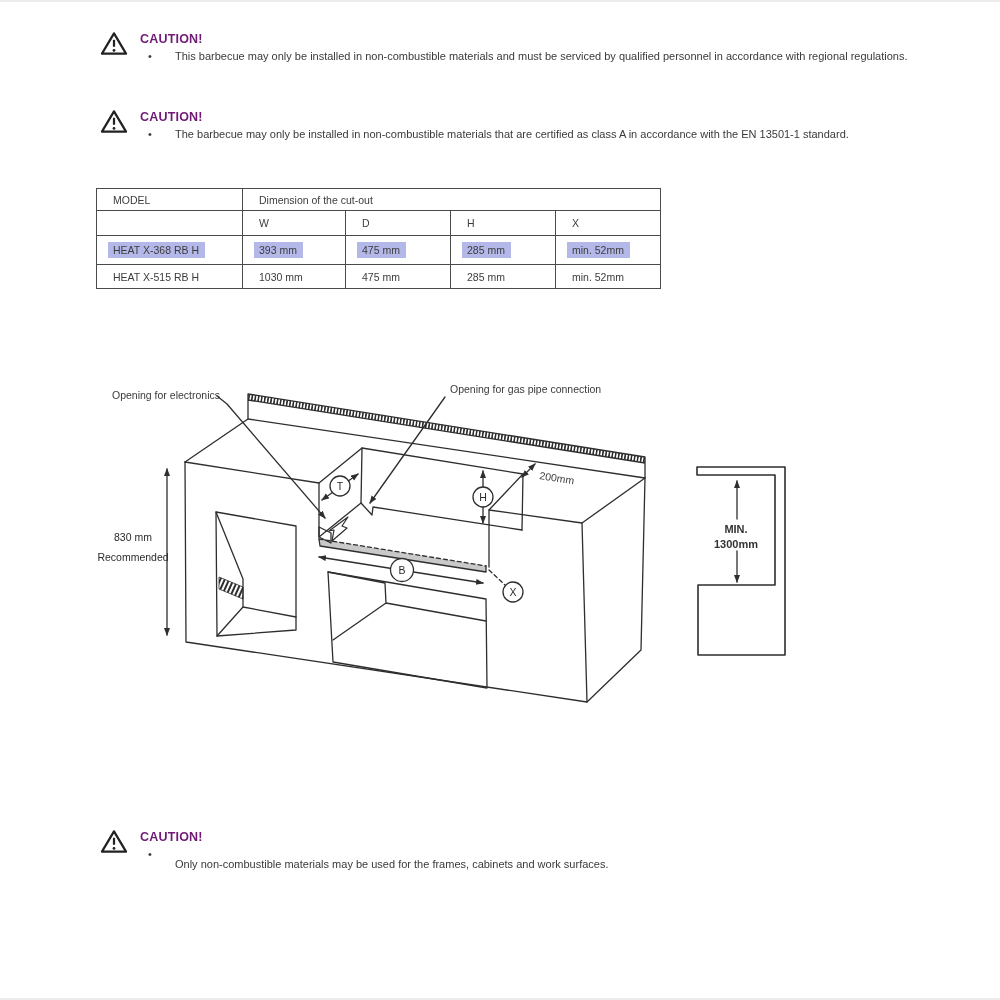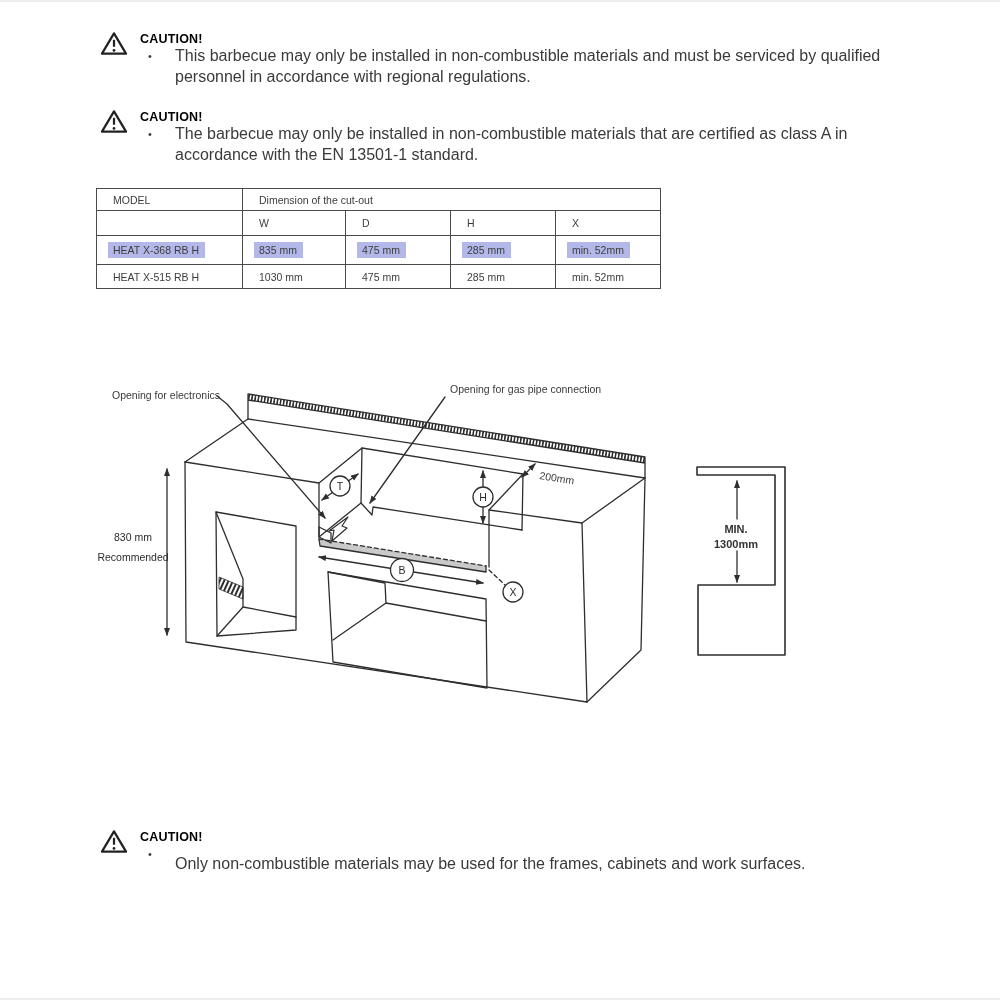--- a/index.html
+++ b/index.html
@@ -2,23 +2,23 @@
 <html style="--hl: #b4b8e9;"><head>
 <meta charset="utf-8">
 <style>
   html,body{margin:0;padding:0;background:#ffffff;}
   #page{position:relative;width:1000px;height:1000px;background:#fff;overflow:hidden;
         font-family:"Liberation Sans", sans-serif;color:#3a3a3a;}
   .edge{position:absolute;left:0;width:1000px;height:2px;background:#ededed;}
   
   .caution{position:absolute;left:0;top:0;width:940px;}
   .c-icon{position:absolute;left:100px;top:0;width:28px;height:25px;}
-  .c-title{position:absolute;left:140px;top:1px;font-size:12.5px;font-weight:bold;color:#000000;letter-spacing:.2px;}
+  .c-title{position:absolute;left:140px;top:1px;font-size:12.5px;font-weight:bold;color:#701a75;letter-spacing:.2px;}
   .c-bullet{position:absolute;left:148px;font-size:11px;color:#3a3a3a;}
-  .c-text{position:absolute;left:175px;width:738px;font-size:16px;line-height:20.5px;color:#3a3a3a;}
+  .c-text{position:absolute;left:175px;width:738px;font-size:11px;line-height:20.5px;color:#3a3a3a;}
   
   table{position:absolute;left:96px;top:188px;border-collapse:collapse;table-layout:fixed;
         font-size:10.5px;color:#3c3c3c;}
   td{border:1.5px solid #4a4a4a;padding:0 0 0 11px;vertical-align:middle;overflow:hidden;white-space:nowrap;}
   tr.h1{height:22px;} tr.h2{height:25px;} tr.r1{height:29px;} tr.r2{height:24px;} tr.r3{height:25px;}
   td .val{display:inline-block;padding:2px 6px 2px 5px;}
   tr.hl .val{background:var(--hl);}
   
   #diagram{position:absolute;left:0;top:370px;}
   .dline{stroke:#2e2e2e;stroke-width:1.3;fill:none;stroke-linecap:round;stroke-linejoin:round;}
@@ -72,21 +72,21 @@
     </tr>
     <tr class="h2">
       <td></td>
       <td><span class="val">W</span></td>
       <td><span class="val">D</span></td>
       <td><span class="val">H</span></td>
       <td><span class="val">X</span></td>
     </tr>
     <tr class="r1 hl">
       <td><span class="val">HEAT X-368 RB H</span></td>
-      <td><span class="val">835 mm</span></td>
+      <td><span class="val">393 mm</span></td>
       <td><span class="val">475 mm</span></td>
       <td><span class="val">285 mm</span></td>
       <td><span class="val">min. 52mm</span></td>
     </tr>
     <tr class="r2">
       <td><span class="val">HEAT X-515 RB H</span></td>
       <td><span class="val">1030 mm</span></td>
       <td><span class="val">475 mm</span></td>
       <td><span class="val">285 mm</span></td>
       <td><span class="val">min. 52mm</span></td>

